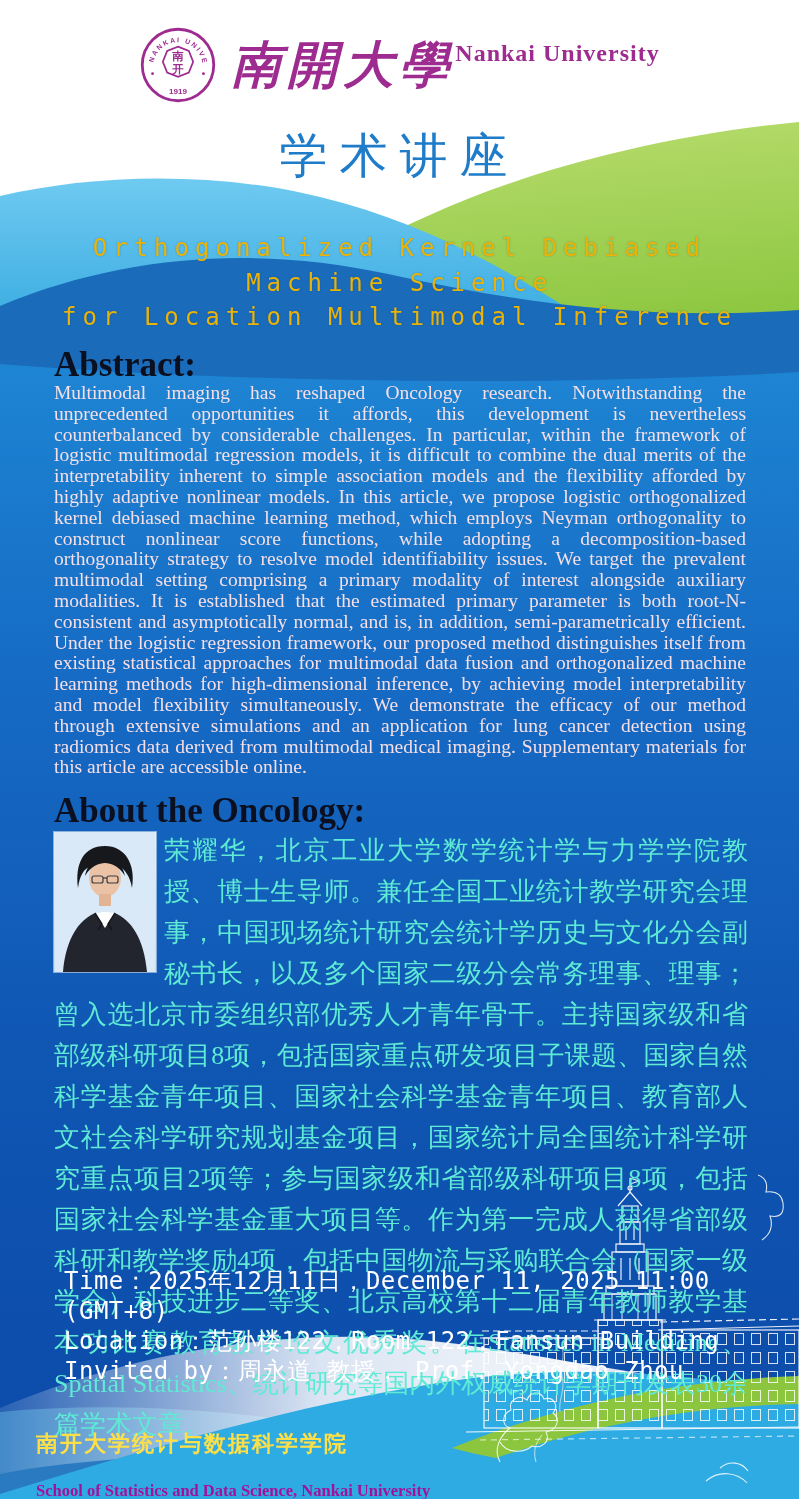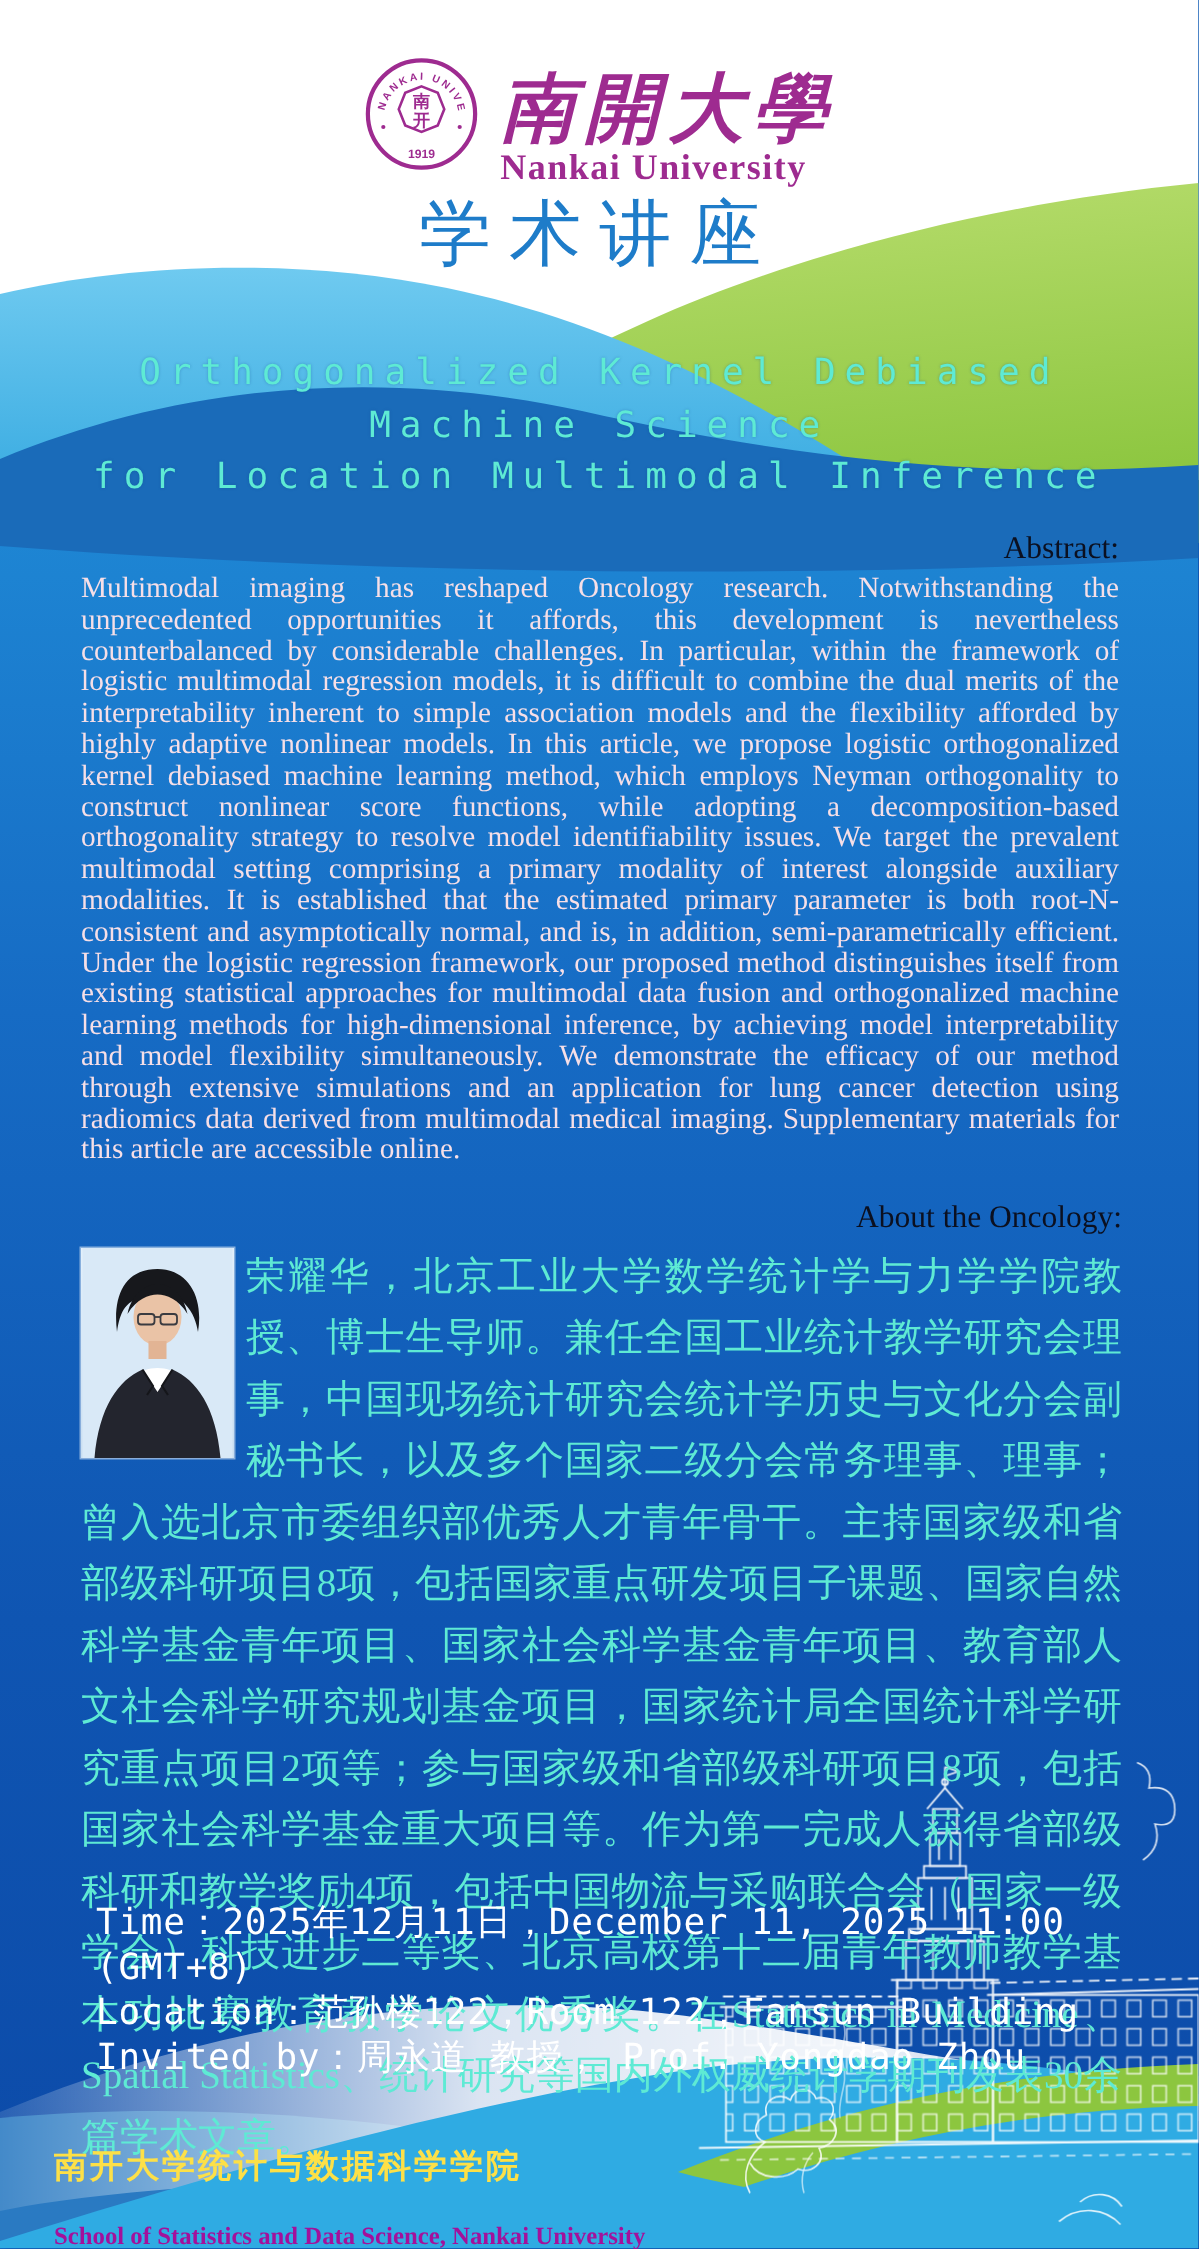--- a/index.html
+++ b/index.html
@@ -9,41 +9,41 @@
     font-family:"Liberation Serif","DejaVu Serif",serif;
   }
   .bg{position:absolute;left:0;top:0;width:799px;height:1499px;z-index:0;}
   .content{position:absolute;left:0;top:0;width:799px;height:1499px;z-index:1;}
 
   .logo-row{
     position:absolute;top:26px;left:0;width:799px;
     display:flex;justify-content:center;align-items:center;gap:14px;
   }
   .seal{width:78px;height:78px;flex:0 0 auto;}
-  .logo-names{display:flex;flex-direction:column;margin-top:20px;}
+  .logo-names{display:flex;flex-direction:row;}
   .uni-cn{
     font-size:50px;font-weight:bold;color:#9e2b90;letter-spacing:6px;
     font-style:italic;line-height:52px;
   }
   .uni-en{
     font-size:24px;font-weight:bold;color:#9e2b90;letter-spacing:1px;
     line-height:26px;margin-top:1px;
   }
   .lecture-type{
     position:absolute;top:124px;left:0;width:799px;text-align:center;
     font-size:48px;font-weight:normal;color:#1e7cc9;letter-spacing:12px;
   }
   .talk-title{
     position:absolute;top:231px;left:0;width:799px;text-align:center;
-    color:#5eead4;font-family:"DejaVu Sans Mono","Liberation Mono",monospace;
+    color:#eab308;font-family:"DejaVu Sans Mono","Liberation Mono",monospace;
     font-size:24px;line-height:34.5px;letter-spacing:6px;
     text-shadow:0 0 2px rgba(20,70,140,.35);
   }
   .section-heading{
-    font-size:21px;font-weight:normal;color:#0b1020;margin:0;line-height:34px;text-align:right;
+    font-size:35px;font-weight:bold;color:#0b1020;margin:0;line-height:34px;
   }
   .abstract{position:absolute;left:54px;top:348px;width:692px;}
   .abstract-body{
     margin:1px 0 0 0;text-align:justify;color:#f6dfe7;
     font-size:19.5px;line-height:20.8px;
   }
   .speaker{position:absolute;left:54px;top:794px;width:694px;}
   .bio-wrap{margin-top:2px;}
   .speaker-photo{
     float:left;width:102px;height:140px;margin:2px 8px 20px 0;

